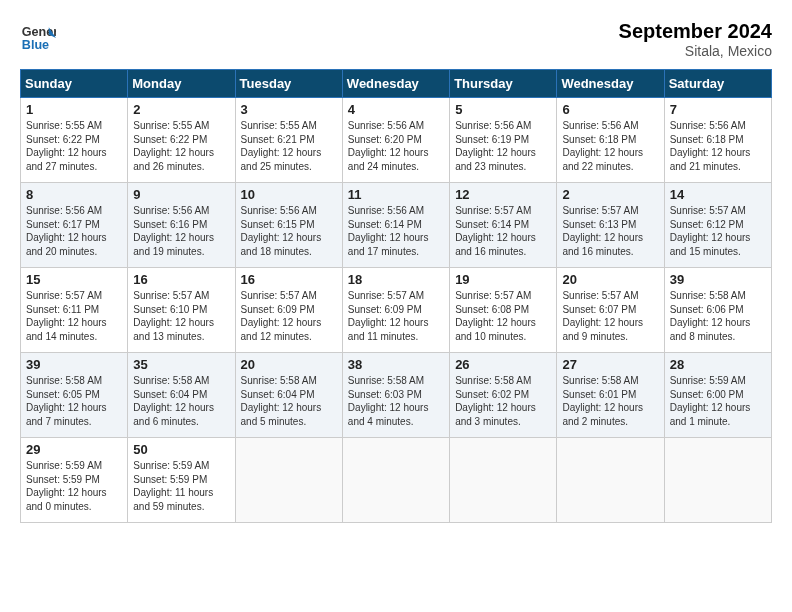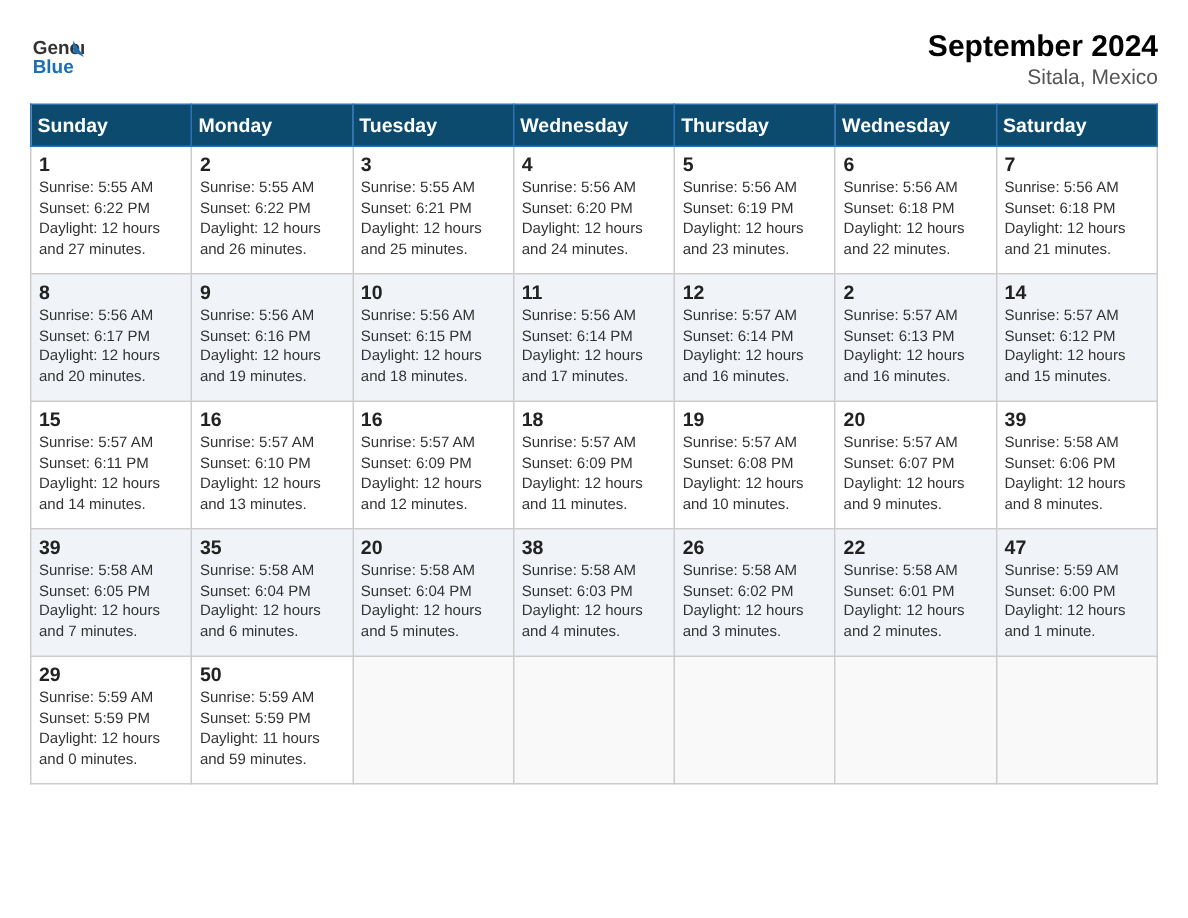--- a/index.html
+++ b/index.html
@@ -317,29 +317,29 @@
       </td>
         <td>
         <span class="day-number">26</span>
         <div class="day-info">
           Sunrise: 5:58 AM<br>
           Sunset: 6:02 PM<br>
           Daylight: 12 hours and 3 minutes.
         </div>
       </td>
         <td>
-        <span class="day-number">22</span>
+        <span class="day-number">27</span>
         <div class="day-info">
           Sunrise: 5:58 AM<br>
           Sunset: 6:01 PM<br>
           Daylight: 12 hours and 2 minutes.
         </div>
       </td>
         <td>
-        <span class="day-number">47</span>
+        <span class="day-number">28</span>
         <div class="day-info">
           Sunrise: 5:59 AM<br>
           Sunset: 6:00 PM<br>
           Daylight: 12 hours and 1 minute.
         </div>
       </td>
       </tr>
       <tr>
         <td>
         <span class="day-number">29</span>

